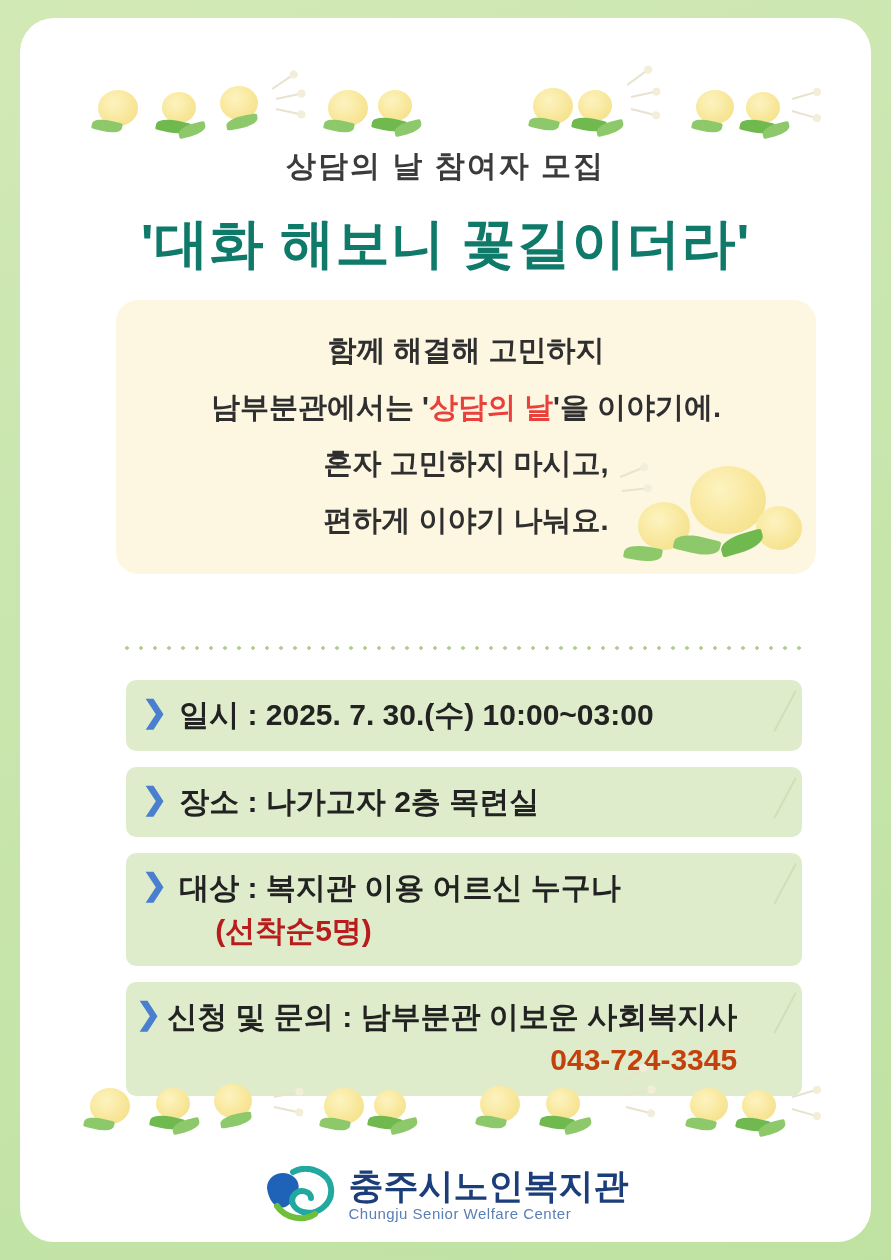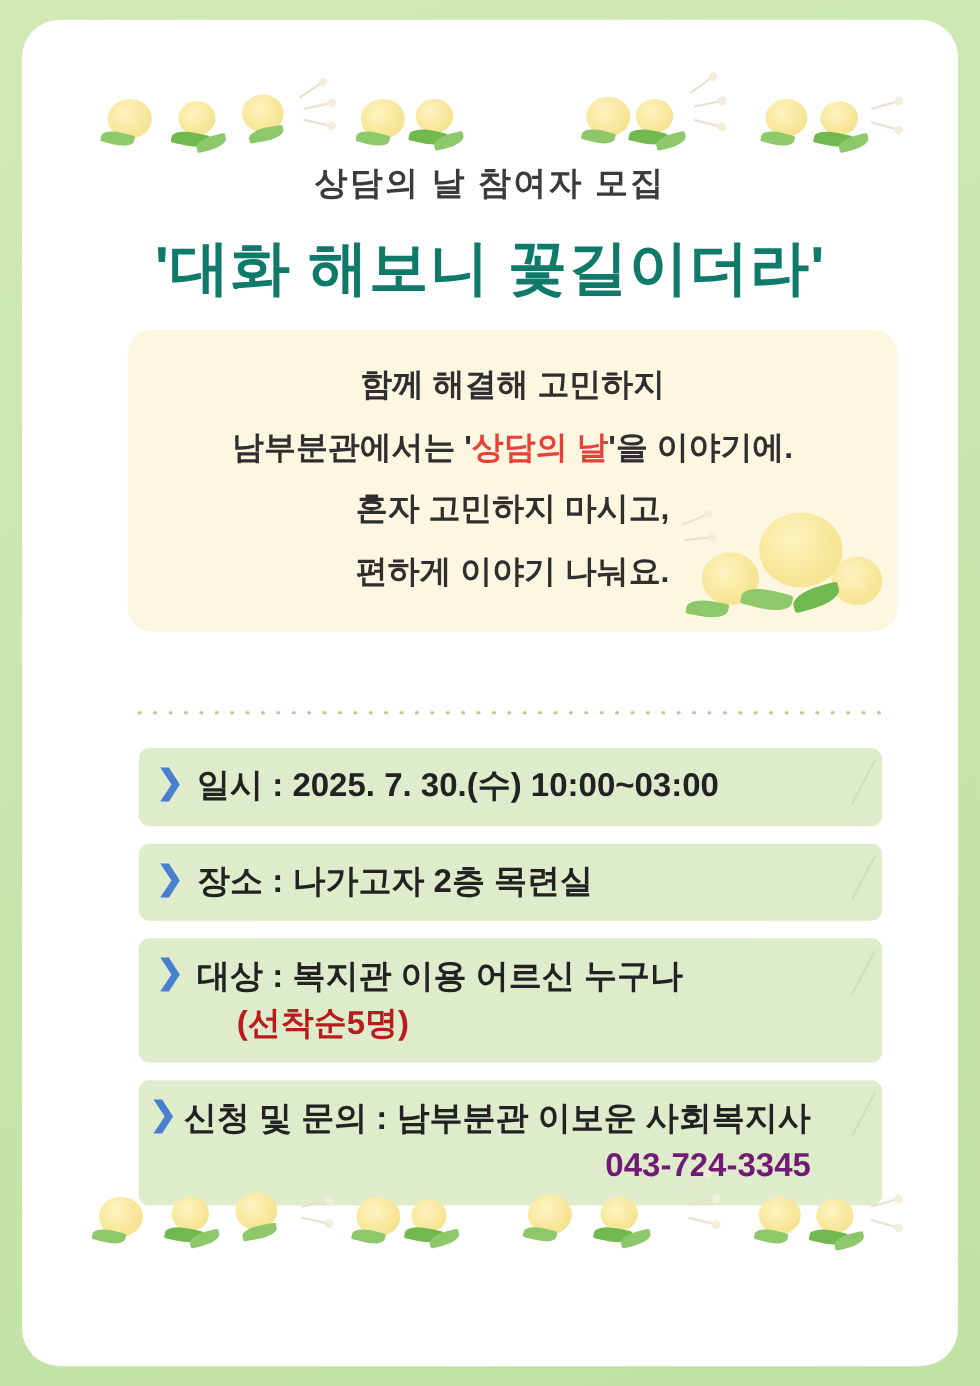--- a/index.html
+++ b/index.html
@@ -186,21 +186,21 @@
     font-weight: bold;
     color: #222;
     line-height: 1.42;
   }
   .row-text .sub {
     display: block;
     color: #b91c1c;
     padding-left: 36px;
   }
   .row-text .sub.phone {
-    color: #701a75;
+    color: #c2410c;
     padding-left: 96px;
   }
   .info-row.wide .row-text { font-size: 30px; text-align: right; }
   .info-row.contact .chevron { margin-left: -6px; }
   .info-row.contact .row-inner { gap: 6px; }
 
   
   .footer {
     position: absolute;
     bottom: 18px;
@@ -410,15 +410,28 @@
         <div class="puff" style="left:6px; top:2px; width:34px; height:31px;"></div>
         <div class="leaf dark" style="left:0px; top:30px; width:34px; height:13px; transform:rotate(12deg);"></div>
         <div class="leaf" style="left:22px; top:34px; width:28px; height:12px; transform:rotate(-14deg);"></div>
       </div>
       <div class="dandelion" style="left:772px; top:12px;">
         <div class="seed" style="left:0px; top:20px; transform:rotate(-16deg);"></div>
         <div class="seed" style="left:0px; top:32px; transform:rotate(16deg);"></div>
       </div>
     </div>
 
+    <div class="footer">
+      <div class="logo-mark">
+        <svg viewBox="0 0 74 58" width="74" height="58" aria-hidden="true">
+          <path d="M4 22 C4 8, 22 2, 32 12 C40 20, 34 34, 24 40 C16 45, 6 38, 4 22 Z" fill="#1e63b8"></path>
+          <path d="M30 6 C44 -2, 66 6, 68 22 C70 38, 54 50, 40 46 C30 43, 26 34, 32 28 C38 22, 48 26, 48 32" fill="none" stroke="#21a9a0" stroke-width="6" stroke-linecap="round"></path>
+          <path d="M14 40 C22 52, 40 56, 52 48" fill="none" stroke="#6fbf3a" stroke-width="6" stroke-linecap="round"></path>
+        </svg>
+      </div>
+      <div class="logo-text">
+        <div class="logo-ko">충주시노인복지관</div>
+        <div class="logo-en">Chungju Senior Welfare Center</div>
+      </div>
+    </div>
 
   </div>
 </div>
 
 </body></html>

